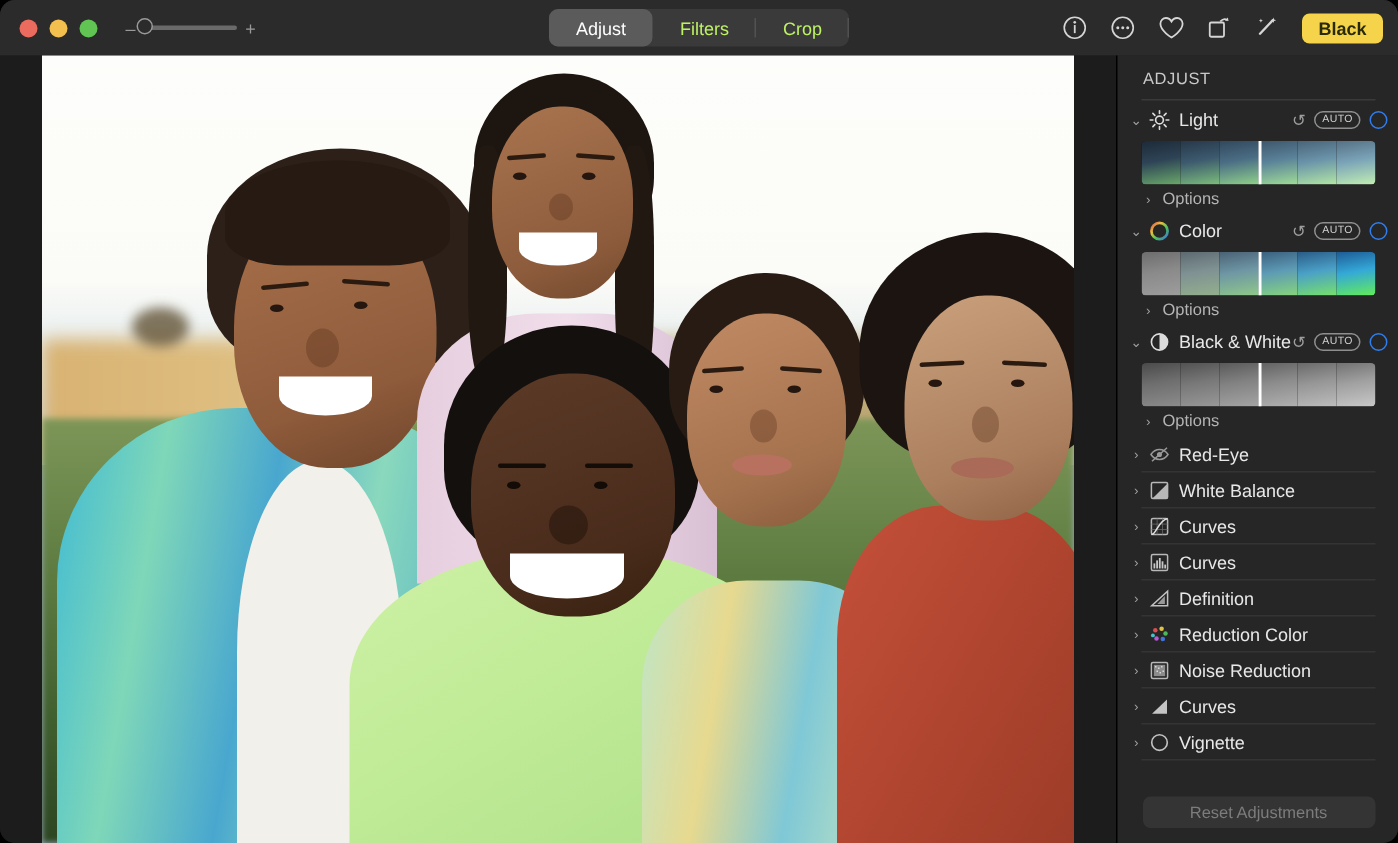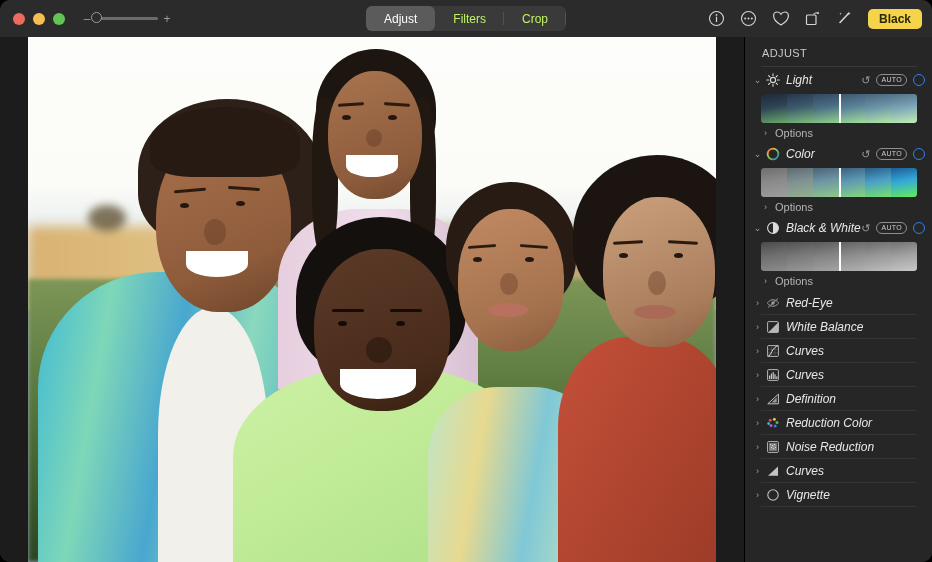--- a/index.html
+++ b/index.html
@@ -49,21 +49,21 @@
 
   
   .sidebar{position:absolute;left:744px;top:37px;width:188px;height:525px;background:#262626;border-left:1px solid #000;}
   .sb-title{color:#c9c9c9;font-size:11px;letter-spacing:.4px;padding:10px 0 7px 17px;}
   .sb-sep{height:1px;background:#3a3a3a;margin:0 16px;}
 
   .adj-list{padding-top:2px;}
   .grp-head{display:flex;align-items:center;height:22px;padding-left:7px;position:relative;}
   .chev{width:11px;font-size:9px;color:#a0a0a0;text-align:center;user-select:none;}
   .ic{width:15px;height:15px;margin-left:2px;margin-right:6px;display:flex;align-items:center;justify-content:center;}
-  .grp-name{color:#e8e8e8;font-size:12px;font-style:italic;}
+  .grp-name{color:#e8e8e8;font-size:12px;}
   .grp-ctrl{position:absolute;right:8px;display:flex;align-items:center;gap:6px;}
   .revert{color:#9e9e9e;font-size:11px;}
   .auto{border:1px solid #8e8e8e;color:#cfcfcf;border-radius:7px;font-size:7px;padding:1px 4px;letter-spacing:.3px;line-height:1.1;}
   .toggle-ring{width:12px;height:12px;border-radius:50%;border:1.6px solid #2f7ef0;box-sizing:border-box;}
 
   .strip{margin:3px 16px 0 16px;height:29px;border-radius:3px;overflow:hidden;display:flex;position:relative;background:#111;}
   .thumb{flex:1;height:100%;position:relative;overflow:hidden;}
   .playhead{position:absolute;left:50%;top:0;width:1.5px;height:100%;background:#fff;}
   .options{display:flex;align-items:center;height:20px;padding-left:15px;color:#b4b4b4;font-size:11px;}
   .options .chev{margin-right:4px;}
@@ -445,14 +445,17 @@
         <span class="ic">
           <svg width="14" height="14" viewBox="0 0 14 14">
               <circle cx="7" cy="7" r="5.2" fill="none" stroke="#c2c2c2" stroke-width="1.1"></circle>
             </svg>
         </span>
         <span class="grp-name">Vignette</span>
       </div>
       <div class="row-sep"></div>
     </div>
 
+    <div class="reset-wrap">
+      <div class="reset-btn">Reset Adjustments</div>
+    </div>
   </div>
 </div>
 
 </body></html>

